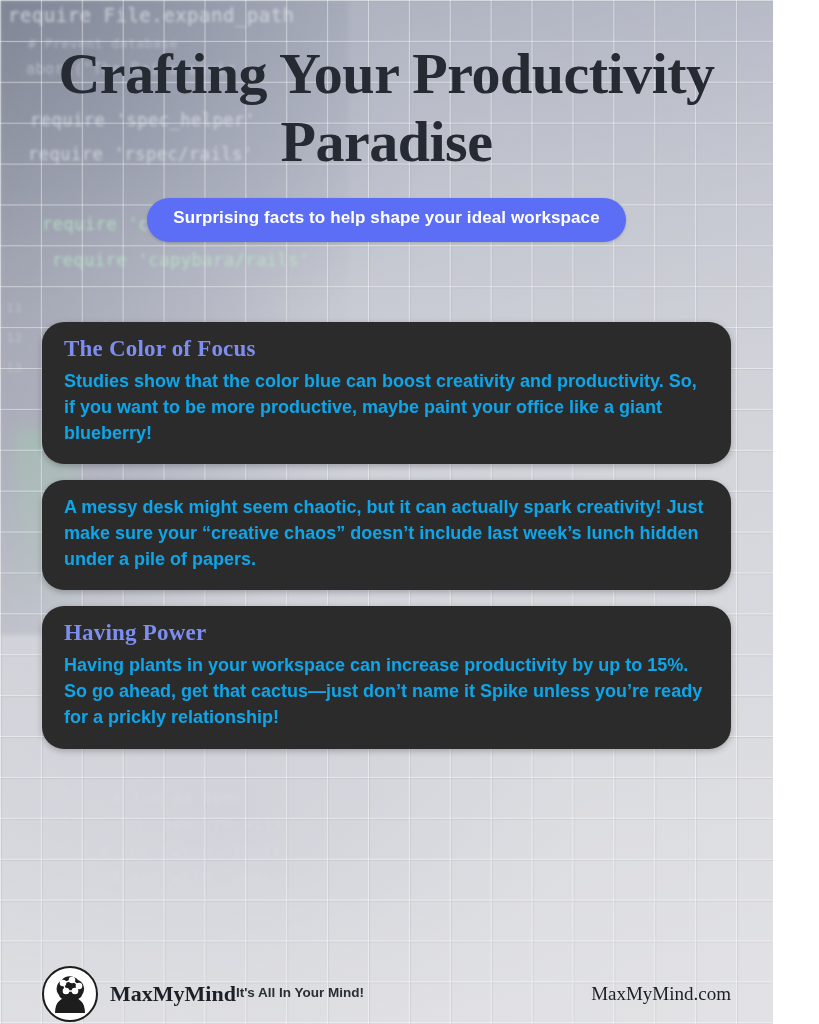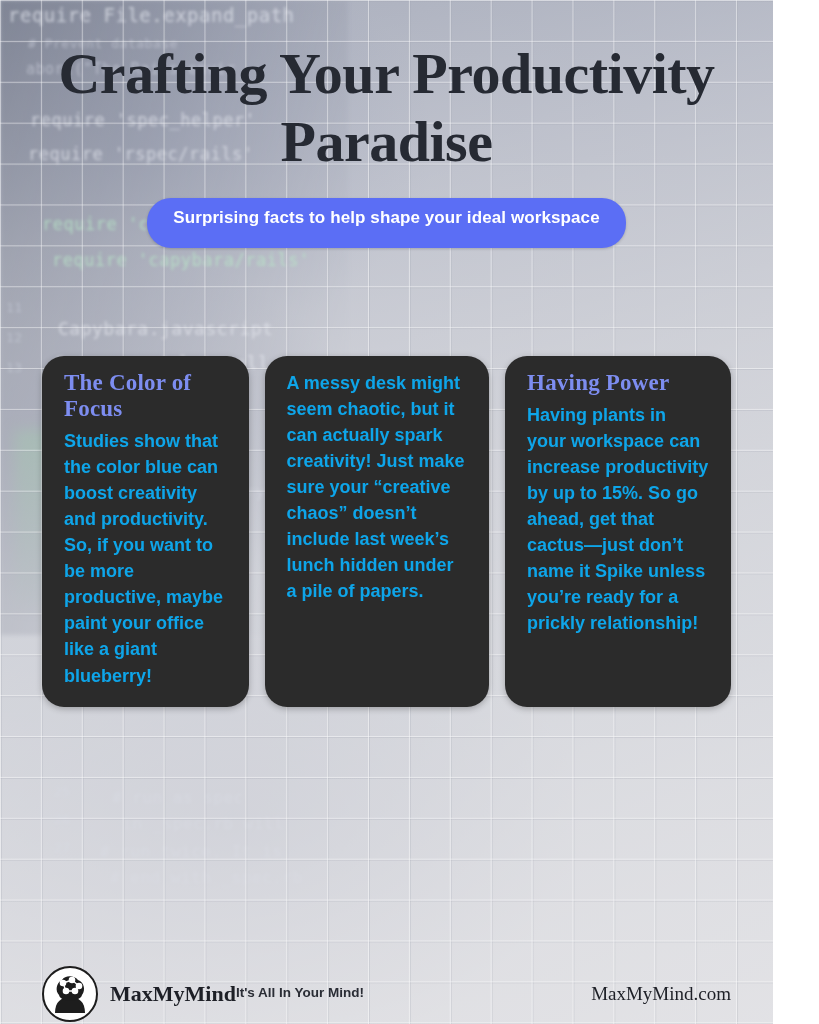--- a/index.html
+++ b/index.html
@@ -103,30 +103,30 @@
   .subtitle-wrap {
     display: flex;
     justify-content: center;
     margin-top: 22px;
   }
   .subtitle {
     background: #5b6ef5;
     color: #ffffff;
     font-size: 17px;
     font-weight: bold;
-    padding: 10px 26px 20px;
+    padding: 10px 26px 14px;
     border-radius: 24px;
     letter-spacing: 0.1px;
     box-shadow: 0 1px 3px rgba(0,0,0,0.18);
   }
 
   .cards {
-    margin-top: 108px;
-    display: flex;
-    flex-direction: row;
+    margin-top: 80px;
+    display: flex;
+    flex-direction: column;
     gap: 16px;
   }
 
   .card {
     background: #2b2b2b;
     border-radius: 22px;
     padding: 14px 22px 18px 22px;
     box-shadow: 0 2px 6px rgba(0,0,0,0.25);
   }
   .card-title {

